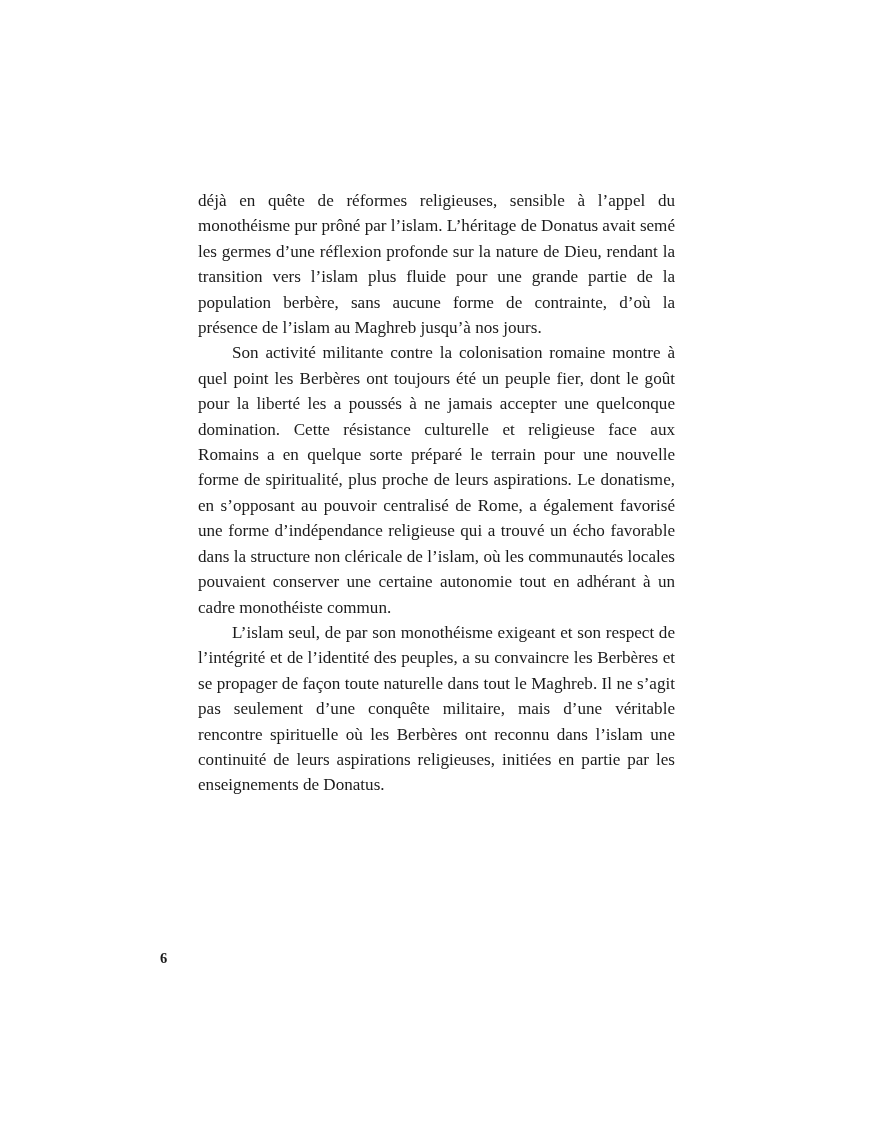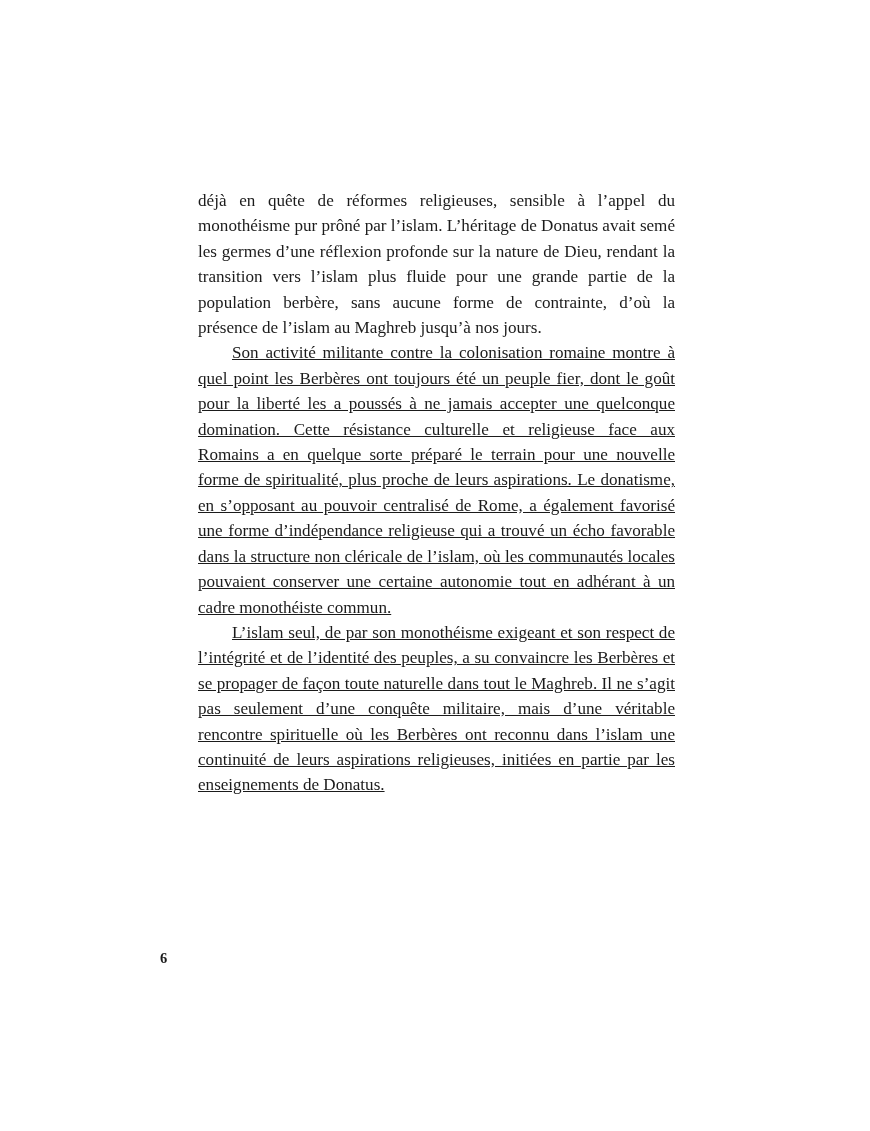--- a/index.html
+++ b/index.html
@@ -33,21 +33,20 @@
     text-align: justify;
     text-justify: inter-word;
     color: #1b1b1b;
     hyphens: manual;
   }
   .para.indent {
     text-indent: 34px;
   }
   .para + .para {
     margin-top: 0;
-    text-decoration: underline;
   }
   .folio {
     position: absolute;
     left: 160px;
     top: 950px;
     font-size: 14.5px;
     font-weight: bold;
     color: #1b1b1b;
     letter-spacing: 0.2px;
   }

